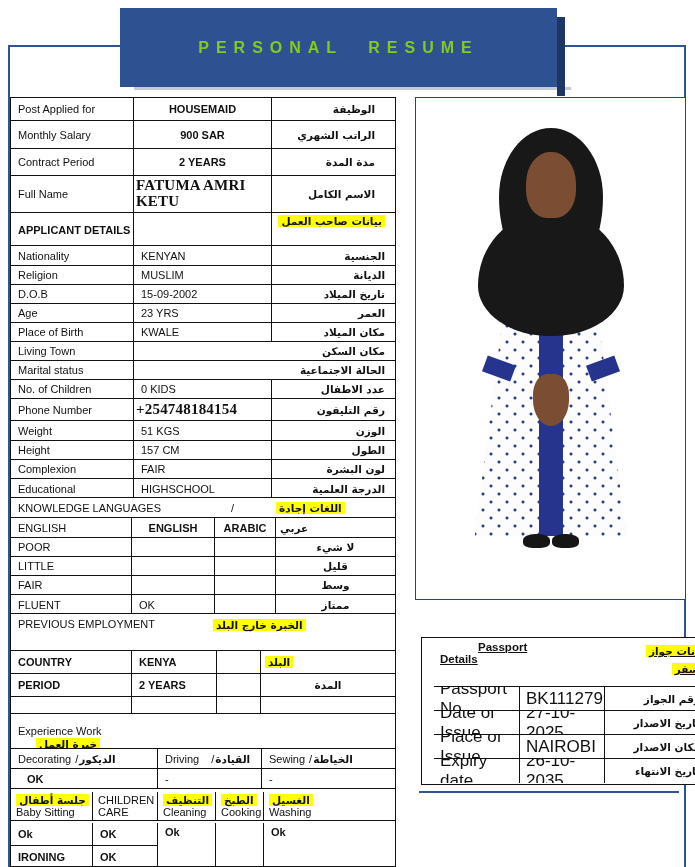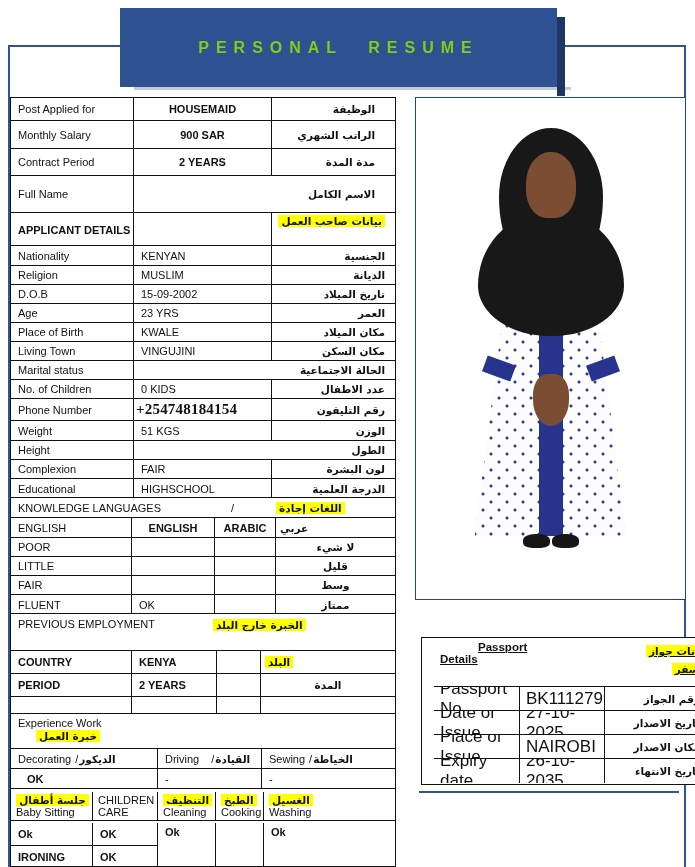--- a/index.html
+++ b/index.html
@@ -66,21 +66,21 @@
   .lang-title { display:flex; align-items:center; }
   .lang-title .slash { margin-left:70px; font-size:11px; }
   .lang-title .artitle { margin-left:42px; }
 
   
   .prev-title { display:flex; align-items:flex-start; padding-top:4px; height:37px;
                 border-bottom:1px solid #111; box-sizing:border-box; }
   .prev-title .artitle { margin-left:58px; margin-top:1px; }
 
   
-  .exp-title { display:flex; flex-direction:column; align-items:flex-start; padding-top:3px; }
+  .exp-title { display:flex; flex-direction:column; align-items:flex-start; padding-top:11px; }
   .exp-title .artitle { margin-left:25px; margin-top:1px; }
 
   
   .mix { font-size:11px; padding-left:7px; }
   .mix .sep { margin:0 1px 0 4px; }
 
   
   .gcell { flex-direction:column; justify-content:space-between; align-items:flex-start;
            padding:2px 3px 2px 5px; }
   .gcell .en2 { font-size:11px; }
@@ -148,20 +148,21 @@
       <div class="c w138 t b ctr">900 SAR</div>
       <div class="c last ar pad20">الراتب الشهري</div>
     </div>
     <div class="r h27">
       <div class="c w123 t">Contract Period</div>
       <div class="c w138 t b ctr">2 YEARS</div>
       <div class="c last ar pad20">مدة المدة</div>
     </div>
     <div class="r h37">
       <div class="c w123 t">Full Name</div>
+      <div class="c w138 serif" style="padding-left:2px;">FATUMA AMRI KETU</div>
       <div class="c last ar pad20">الاسم الكامل</div>
     </div>
     <div class="r h33 nb">
       <div class="c w123 t b">APPLICANT DETAILS</div>
       <div class="c w138"></div>
       <div class="c last ar" style="align-items:flex-start;padding-top:2px;">
         <span class="hl">بيانات صاحب العمل</span>
       </div>
     </div>
   </div>
@@ -187,21 +188,20 @@
       <div class="c w138 t">23 YRS</div>
       <div class="c last ar">العمر</div>
     </div>
     <div class="r h19">
       <div class="c w123 t">Place of Birth</div>
       <div class="c w138 t">KWALE</div>
       <div class="c last ar">مكان الميلاد</div>
     </div>
     <div class="r h19">
       <div class="c w123 t">Living Town</div>
-      <div class="c w138 t">VINGUJINI</div>
       <div class="c last ar">مكان السكن</div>
     </div>
     <div class="r h19">
       <div class="c w123 t">Marital status</div>
       <div class="c last ar">الحالة الاجتماعية</div>
     </div>
     <div class="r h19">
       <div class="c w123 t">No. of Children</div>
       <div class="c w138 t">0 KIDS</div>
       <div class="c last ar">عدد الاطفال</div>
@@ -211,20 +211,21 @@
       <div class="c w138 serif" style="padding-left:2px;">+254748184154</div>
       <div class="c last ar">رقم التليفون</div>
     </div>
     <div class="r h20">
       <div class="c w123 t">Weight</div>
       <div class="c w138 t">51 KGS</div>
       <div class="c last ar">الوزن</div>
     </div>
     <div class="r h19">
       <div class="c w123 t">Height</div>
+      <div class="c w138 t">157 CM</div>
       <div class="c last ar">الطول</div>
     </div>
     <div class="r h19">
       <div class="c w123 t">Complexion</div>
       <div class="c w138 t">FAIR</div>
       <div class="c last ar">لون البشرة</div>
     </div>
     <div class="r h19 nb">
       <div class="c w123 t">Educational</div>
       <div class="c w138 t">HIGHSCHOOL</div>

